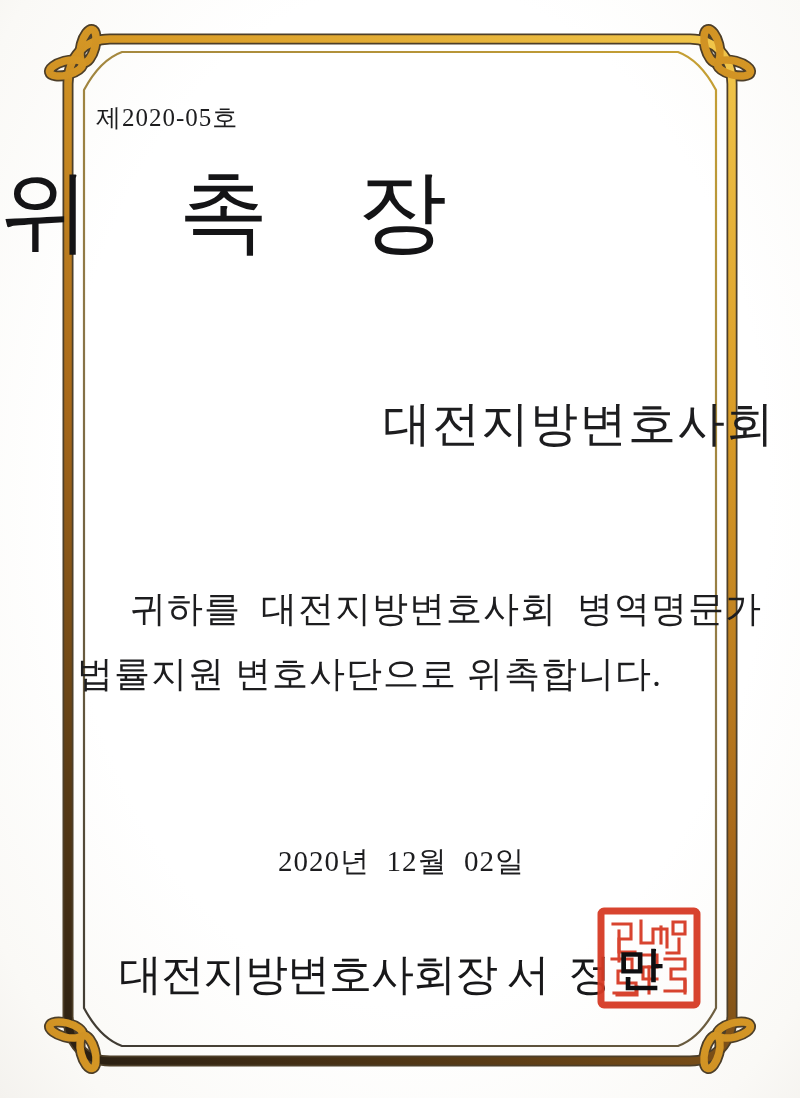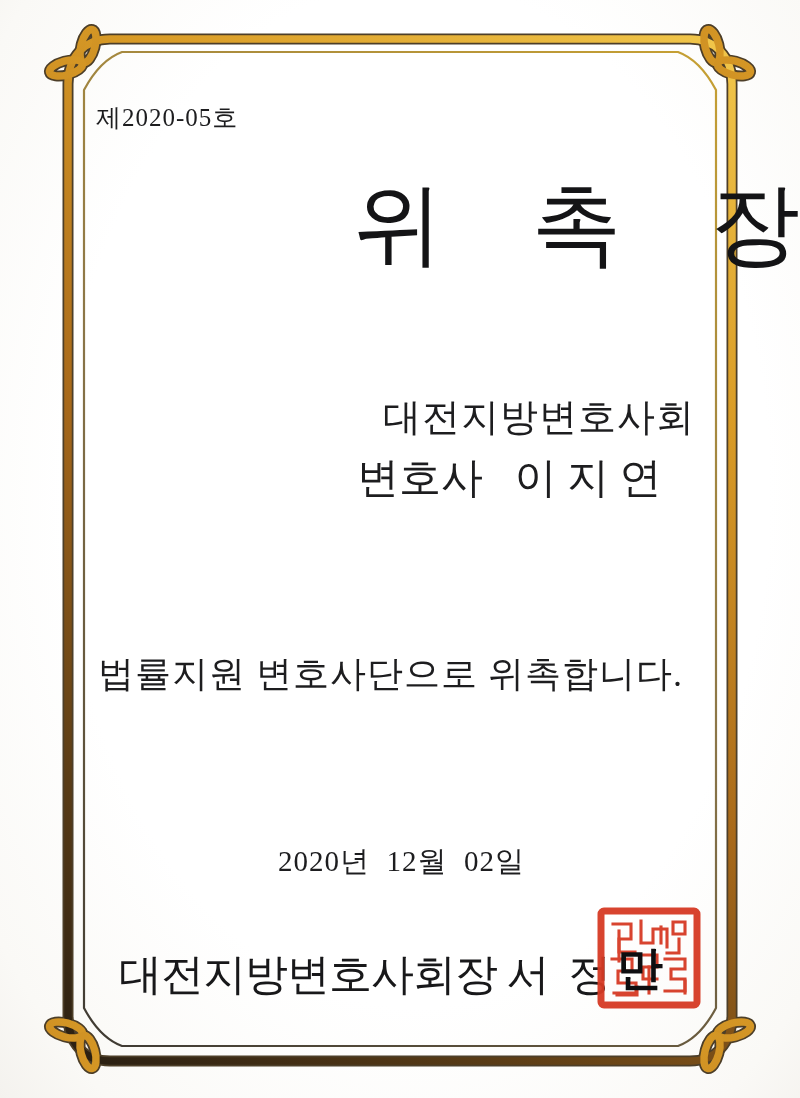--- a/index.html
+++ b/index.html
@@ -22,44 +22,44 @@
     position: absolute;
     white-space: pre;
     color: #1d1d1f;
   }
   .doc-number {
     left: 96px; top: 101px;
     font-size: 25px;
     letter-spacing: 1px;
   }
   .title {
-    left: 0; top: 164px;
+    left: 0; top: 151px;
     width: 800px;
-    text-align: right;
+    text-align: left;
     font-size: 90px;
     font-weight: normal;
     color: #141416;
     word-spacing: 66px;
   }
   .recipient-org {
     left: 383px; top: 392px;
-    font-size: 38px;
+    font-size: 48px;
     letter-spacing: 1px;
   }
   .recipient-name {
     left: 357px; top: 450px;
     font-size: 42px;
   }
   .body-line1 {
     left: 130px; top: 585px;
     font-size: 36px;
     letter-spacing: 1px;
   }
   .body-line2 {
-    left: 98px; top: 650px;
+    left: 77px; top: 650px;
     font-size: 36px;
     letter-spacing: 1px;
   }
   .date-line {
     left: 278px; top: 842px;
     font-size: 29px;
     letter-spacing: 1px;
     text-align: right;
   }
   .issuer-line {
@@ -120,22 +120,22 @@
     <use href="#frameShape" stroke="url(#goldBand)" stroke-width="7.5"></use>
 
     <path d="M 122 52 H 678 Q 700 60 716 90 V 1008 Q 700 1038 678 1046 H 122 Q 100 1038 84 1008 V 90 Q 100 60 122 52 Z" fill="none" stroke="url(#goldThin)" stroke-width="2.2"></path>
   </svg>
 
   <div class="txt doc-number">제2020-05호</div>
 
   <div class="txt title">위 촉 장</div>
 
   <div class="txt recipient-org">대전지방변호사회</div>
-  <div class="txt recipient-name">변호사   이 지 연</div>
 
+  <div class="txt body-line1">귀하를  대전지방변호사회  병역명문가</div>
   <div class="txt body-line2">법률지원 변호사단으로 위촉합니다.</div>
 
   <div class="txt date-line">2020년  12월  02일</div>
 
   <div class="txt issuer-line">대전지방변호사회장 서  정</div>
 
   <div class="seal-wrap">
     <svg width="104" height="102" viewBox="0 0 104 102" xmlns="http://www.w3.org/2000/svg" aria-hidden="true">
       <g stroke="#d63a24" fill="none" stroke-linecap="square" opacity="0.95">
         <rect x="4" y="4" width="96" height="94" rx="3" stroke-width="7"></rect>

